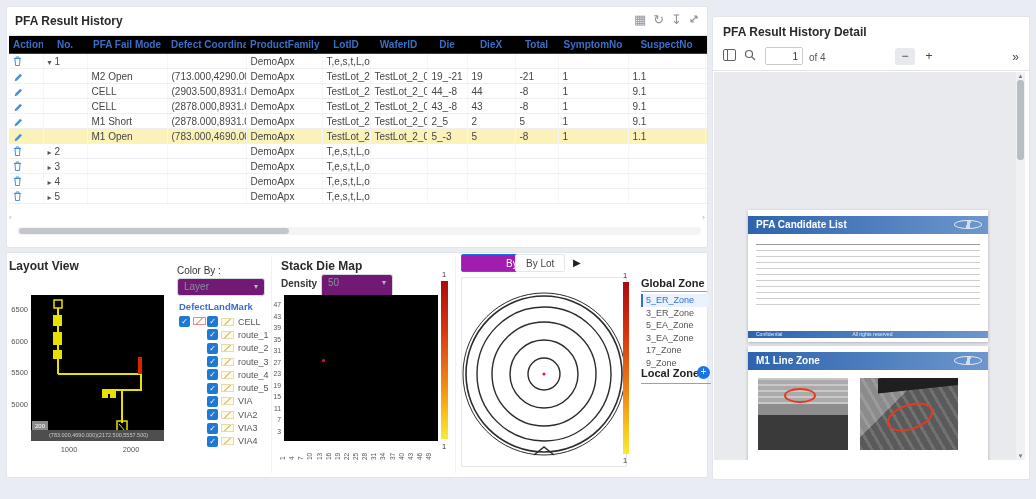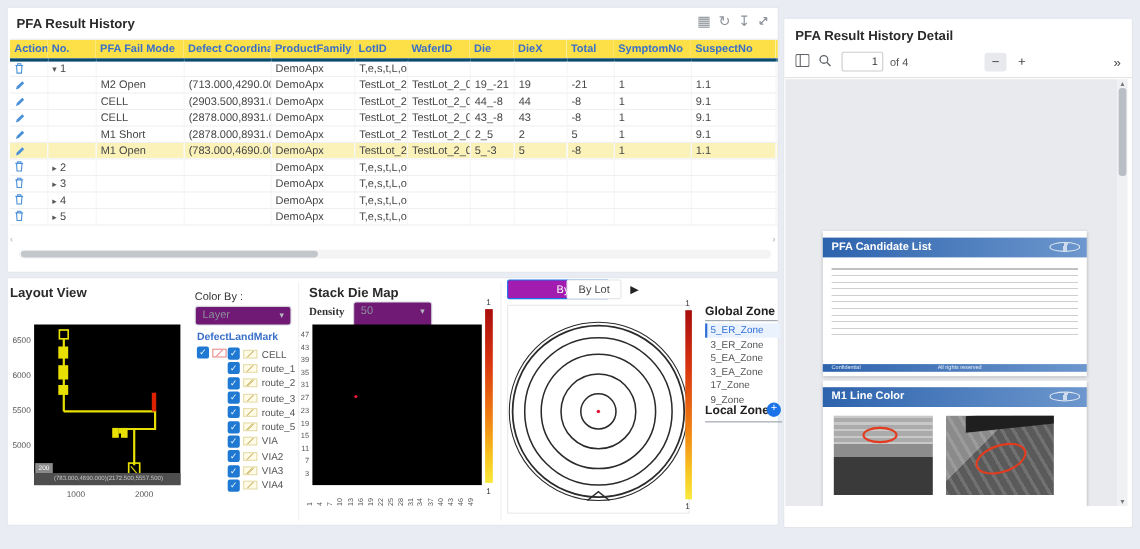--- a/index.html
+++ b/index.html
@@ -8,21 +8,21 @@
   .card { position:absolute; background:#fff; border:1px solid #e2e6eb; border-radius:2px; }
 
   
   #historyCard { left:6px; top:6px; width:702px; height:242px; }
   .panel-title { font-size:12px; font-weight:700; color:#2a2a2a; }
   #historyTitle { position:absolute; left:8px; top:7px; }
   #historyTools { position:absolute; right:8px; top:6px; color:#8e949c; font-size:13px; display:flex; gap:7px; align-items:center; }
   #historyTools span { cursor:pointer; line-height:14px; }
   #tblWrap { position:absolute; left:2px; top:28px; width:698px; height:182px; overflow:hidden; }
   table { border-collapse:collapse; table-layout:fixed; width:756px; }
-  th { font-size:10px; color:#3a6fc8; font-weight:700; text-align:left; padding:3px 4px; border-top:1px solid #e6e6e6; border-bottom:3px solid #0c4a6e; white-space:nowrap; overflow:hidden; background:#fde047; }
+  th { font-size:10px; color:#3a6fc8; font-weight:700; text-align:center; padding:3px 4px; border-top:1px solid #e6e6e6; border-bottom:1px solid #0c4a6e; white-space:nowrap; overflow:hidden; background:#000000; }
   td { font-size:10px; color:#454545; height:15px; padding:0 4px; border-bottom:1px solid #f0f0f0; border-right:1px solid #f6f6f6; white-space:nowrap; overflow:hidden; }
   tr.selected td { background:#fbf2ba; }
   .expander { color:#555; margin-right:3px; font-size:8px; }
   .icon-del svg, .icon-edit svg { vertical-align:middle; }
   #hScroll { position:absolute; left:10px; top:220px; width:684px; height:8px; background:#f4f4f4; border-radius:4px; }
   #hThumb { position:absolute; left:2px; top:1px; width:270px; height:6px; background:#c3c6cb; border-radius:3px; }
   .hArrow { position:absolute; top:206px; font-size:8px; color:#aaa; }
 
   
   #bottomCard { left:6px; top:252px; width:702px; height:226px; }
@@ -42,21 +42,21 @@
   .chk { display:inline-block; width:11px; height:11px; background:#1f79d2; border-radius:2px; color:#fff; font-size:8px; line-height:11px; text-align:center; vertical-align:middle; cursor:pointer; }
   .swatch { display:inline-block; width:13px; height:8px; background:#fffbe6 linear-gradient(135deg,transparent 44%,#d8c98a 44%,#d8c98a 56%,transparent 56%); border:1px solid #e4dcab; vertical-align:middle; margin-left:3px; }
   .swatch.defect { background:#fff linear-gradient(135deg,transparent 44%,#f2a8a8 44%,#f2a8a8 56%,transparent 56%); border:1px solid #e98c8c; }
   #defectRow { position:absolute; left:172px; top:62px; }
   #lmList { position:absolute; left:200px; top:62px; width:62px; }
   .lmRow { height:13.3px; display:flex; align-items:center; }
   .lmRow .lbl { font-size:9px; color:#555; margin-left:4px; }
 
   
   #stackTitle { position:absolute; left:274px; top:6px; }
-  #densityLbl { position:absolute; left:274px; top:25px; font-size:10px; font-weight:700; color:#333;font-family:Liberation Serif, serif; }
+  #densityLbl { position:absolute; left:274px; top:25px; font-size:10px; font-weight:700; color:#333; }
   #densityDdl { left:314px; top:21px; width:72px; height:36px; }
   #stackYT { left:252px; top:48px; width:22px; height:134px; font-size:6.8px; }
   #stackCanvas { position:absolute; left:277px; top:42px; width:154px; height:146px; background:#000; }
   #stackDot { position:absolute; left:38px; top:64px; width:3px; height:3px; background:#e5193c; border-radius:50%; }
   #stackXT { position:absolute; left:277px; top:190px; width:154px; height:18px; display:flex; justify-content:space-between; }
   #stackXT span { display:block; width:8px; font-size:6.5px; color:#555; transform:rotate(-90deg) translateX(-4px); }
   .cbar { position:absolute; width:7px; background:linear-gradient(#a80d0d,#d8330f 30%,#f07f12 62%,#f7c41f 85%,#f8e93a); }
   .cbarLbl { position:absolute; font-size:7.5px; color:#333; }
   #stackBar { left:434px; top:28px; height:158px; }
 
@@ -596,21 +596,21 @@
 
   <div id="pdfArea">
 
     <div class="pdfPage" id="pg2">
       <div class="slideBand"><span>PFA Candidate List</span><span class="vendorLogo"></span></div>
       <div id="candTbl"></div>
       <div class="slideFooter"><span class="fl">Confidential</span><span class="fr">All rights reserved</span></div>
     </div>
 
     <div class="pdfPage" id="pg3">
-      <div class="slideBand"><span>M1 Line Color</span><span class="vendorLogo"></span></div>
+      <div class="slideBand"><span>M1 Line Zone</span><span class="vendorLogo"></span></div>
       <div class="semImg" id="sem1">
           <div class="redEllipse" id="re1"></div>
         </div>
       <div class="semImg" id="sem2">
           <div class="bar"></div>
           <div class="redEllipse" id="re2"></div>
         </div>
     </div>
   </div>
   <div id="pdfScroll">

